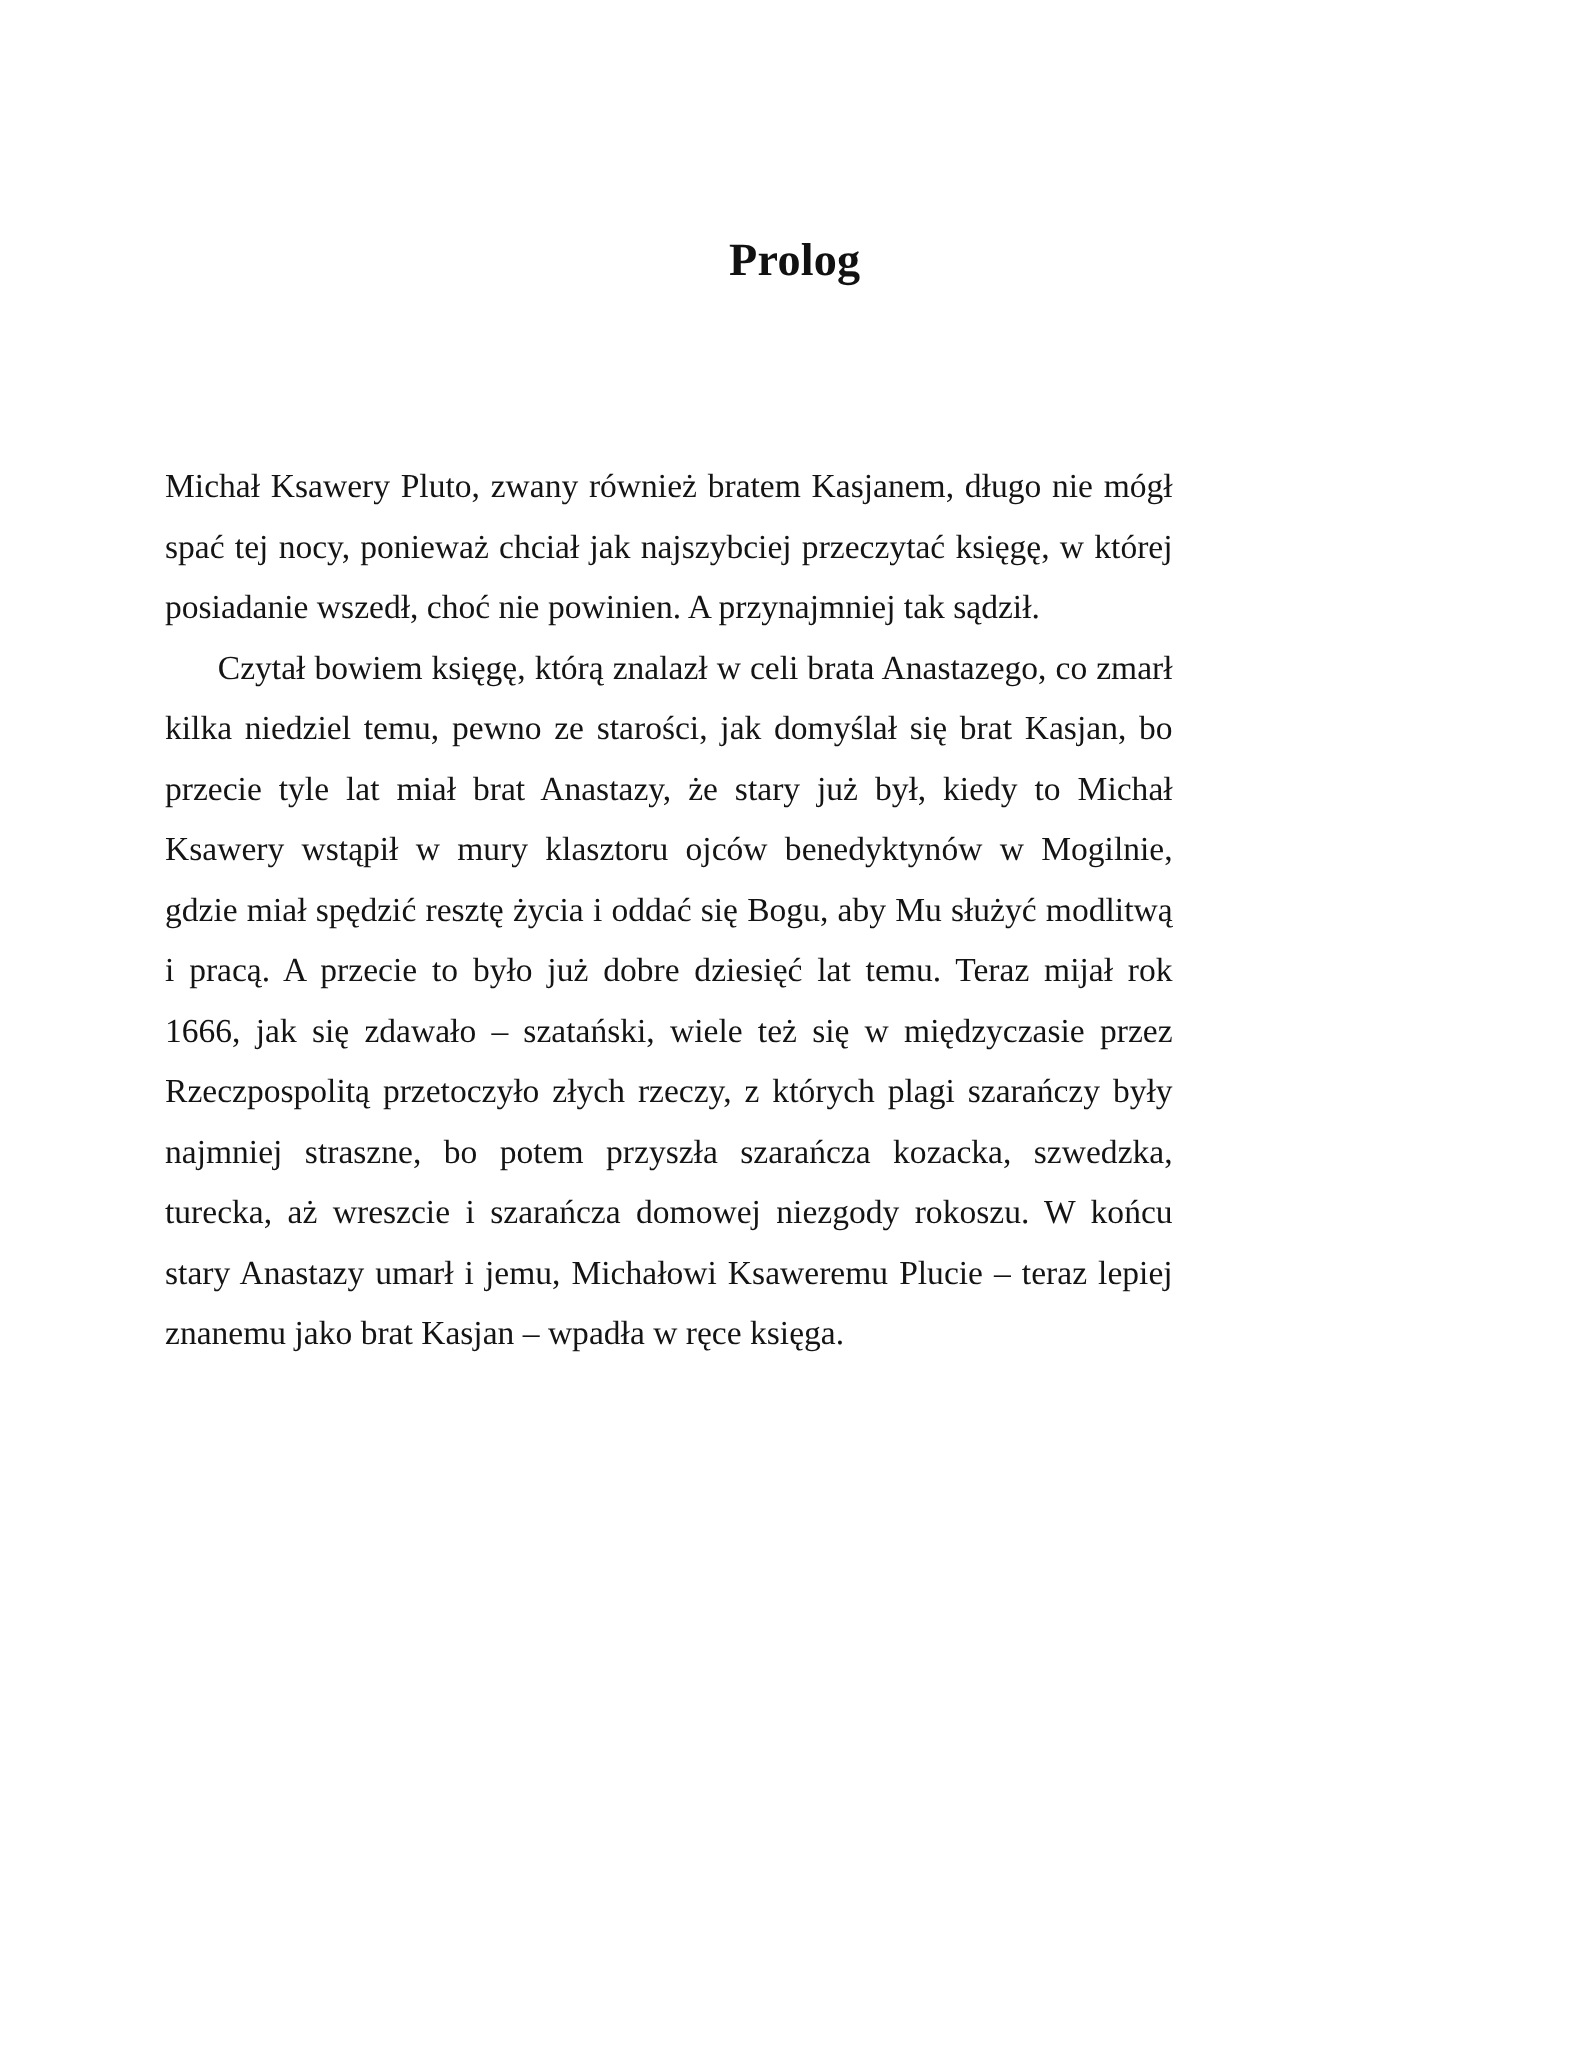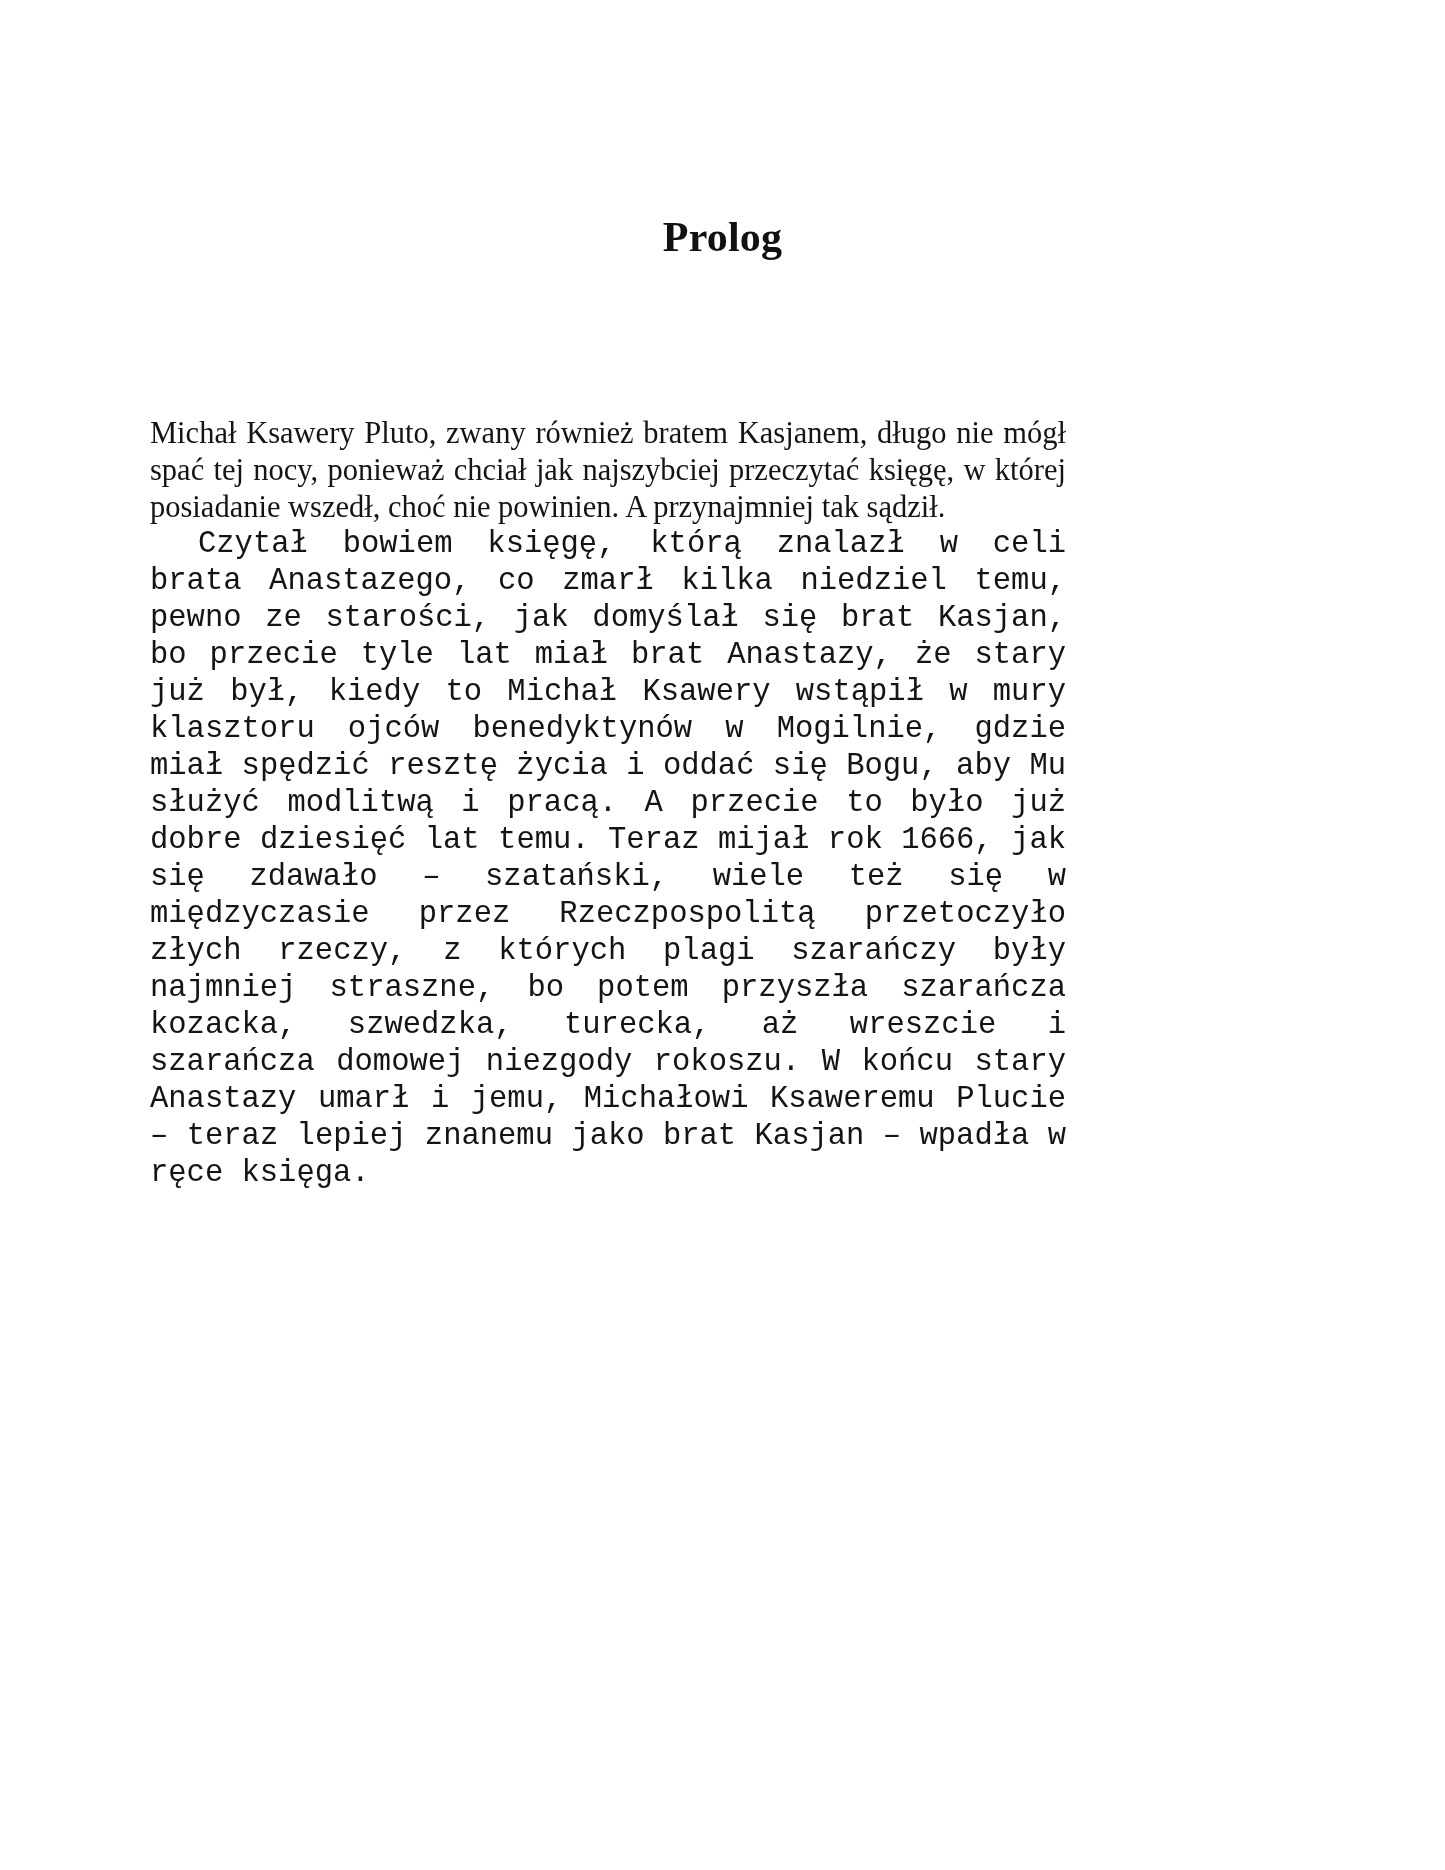--- a/index.html
+++ b/index.html
@@ -35,37 +35,36 @@
     line-height: 50px;
     color: #111111;
   }
 
   .body-text {
     position: absolute;
     top: 415px;
     left: 150px;
     width: 916px;
     font-size: 30.5px;
-    line-height: 37px;
+    line-height: 55px;
     text-align: justify;
     text-justify: inter-word;
     color: #141414;
     -webkit-hyphens: none;
     hyphens: none;
   }
 
   .body-text p {
     margin: 0;
     padding: 0;
     text-align: justify;
   }
 
   .body-text p.indent {
     text-indent: 48px;
-    font-family: Liberation Mono, monospace;
   }
 
   
 </style>
 </head>
 <body>
 
 <div class="page">
 
   <h1 class="chapter-heading">Prolog</h1>

